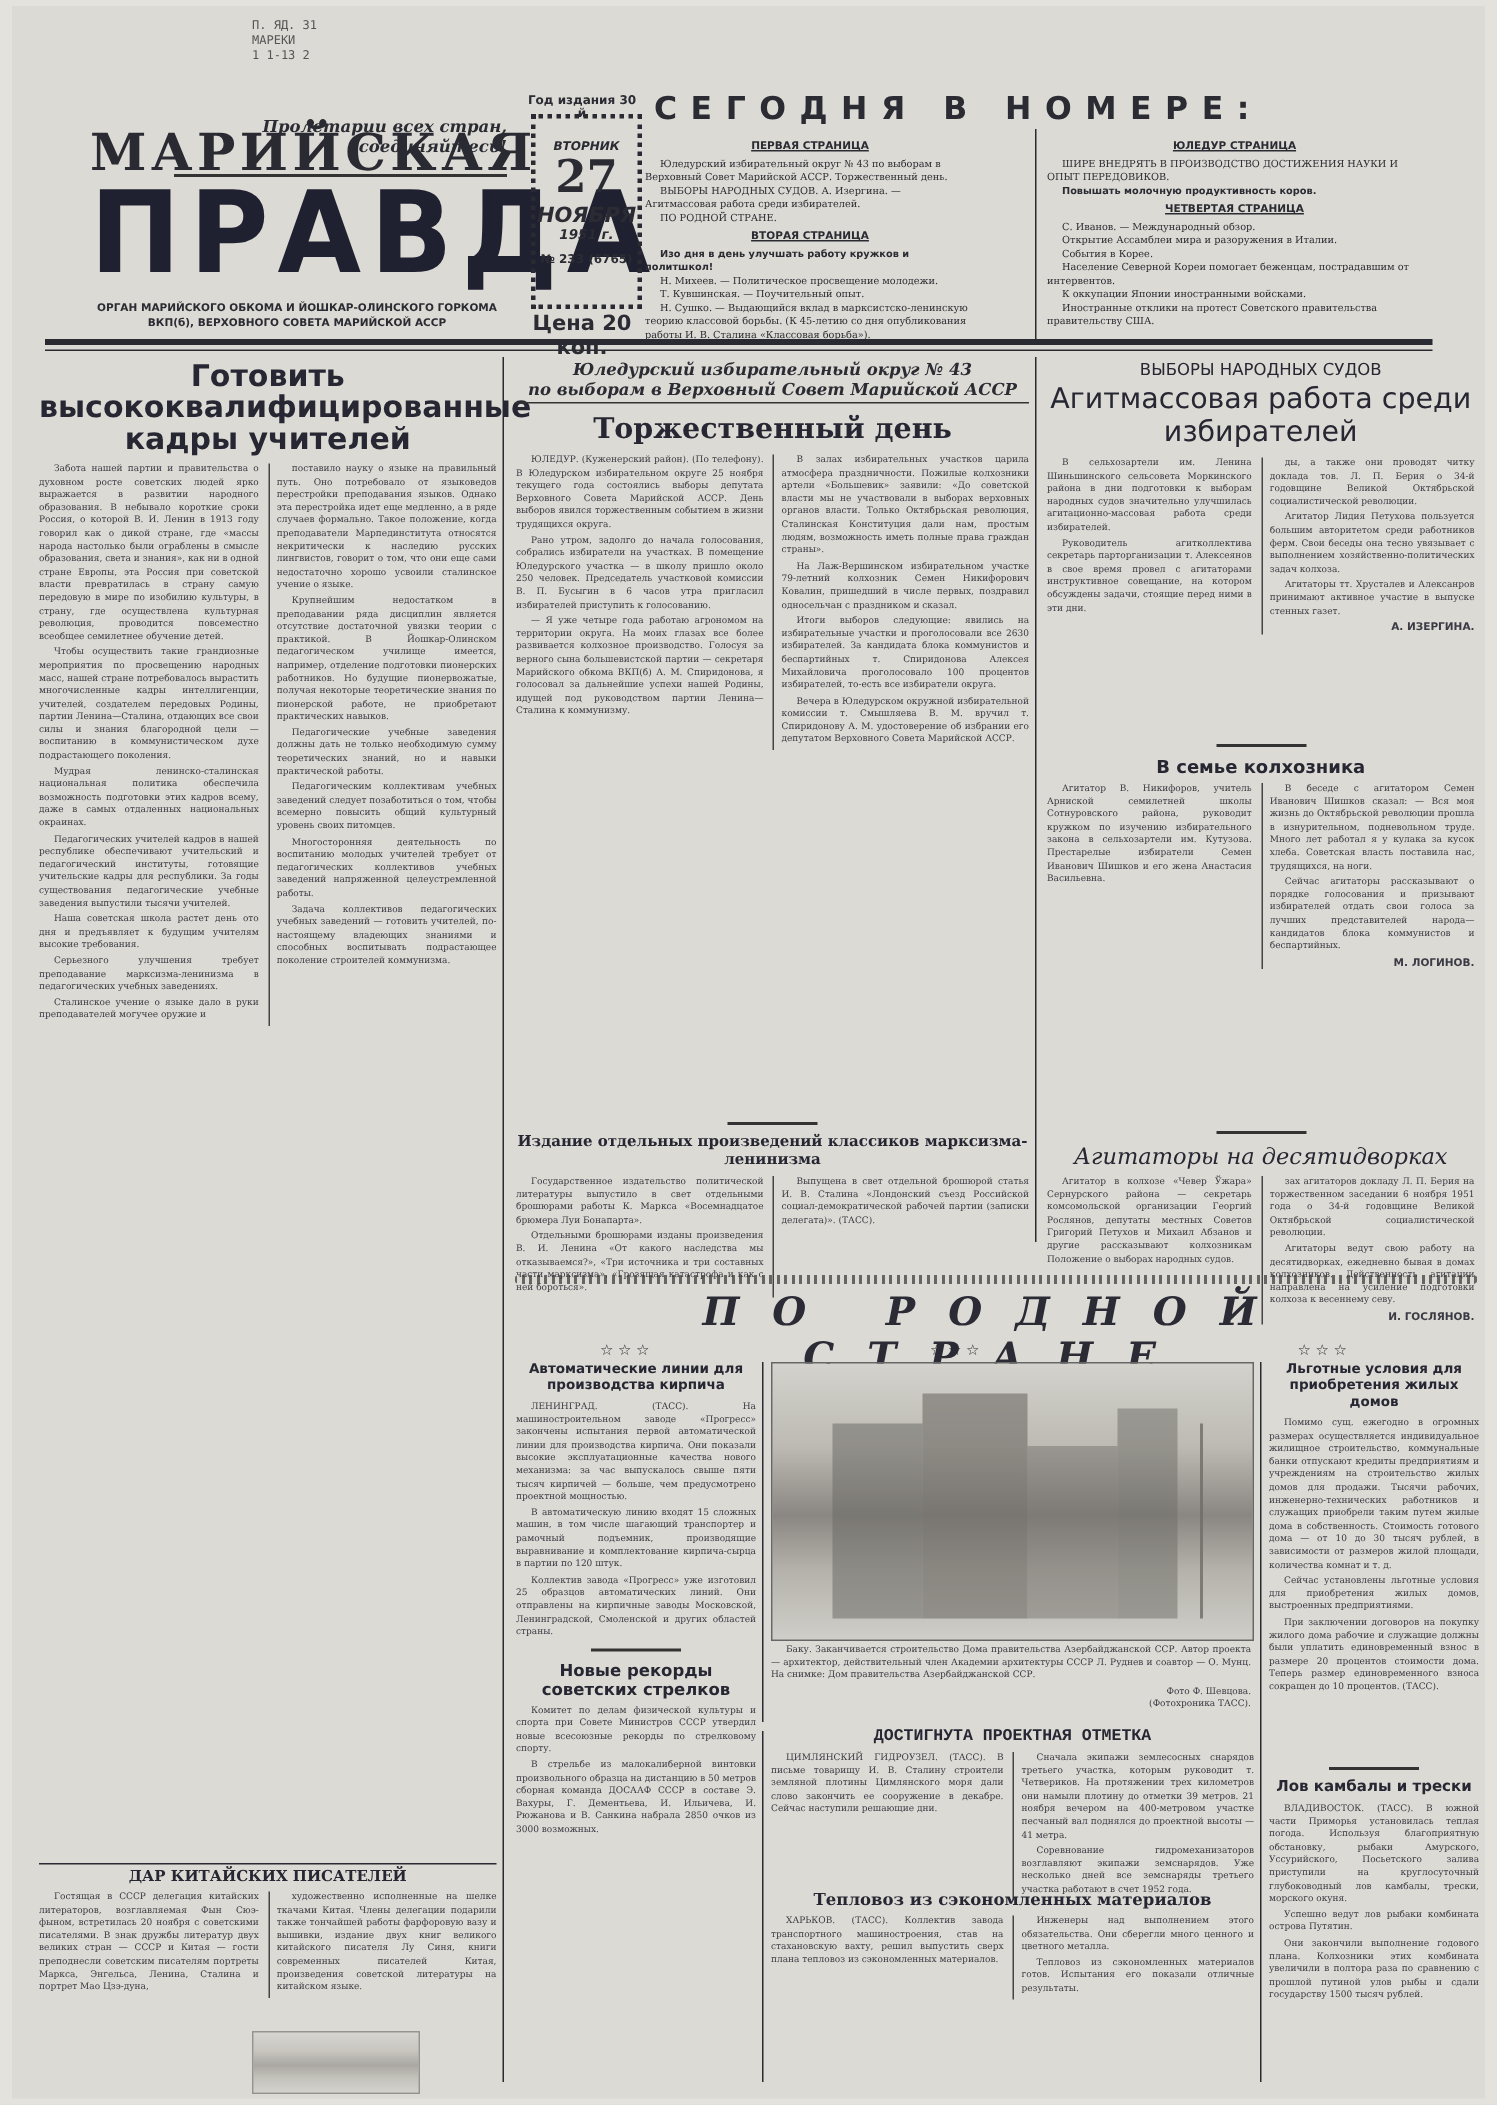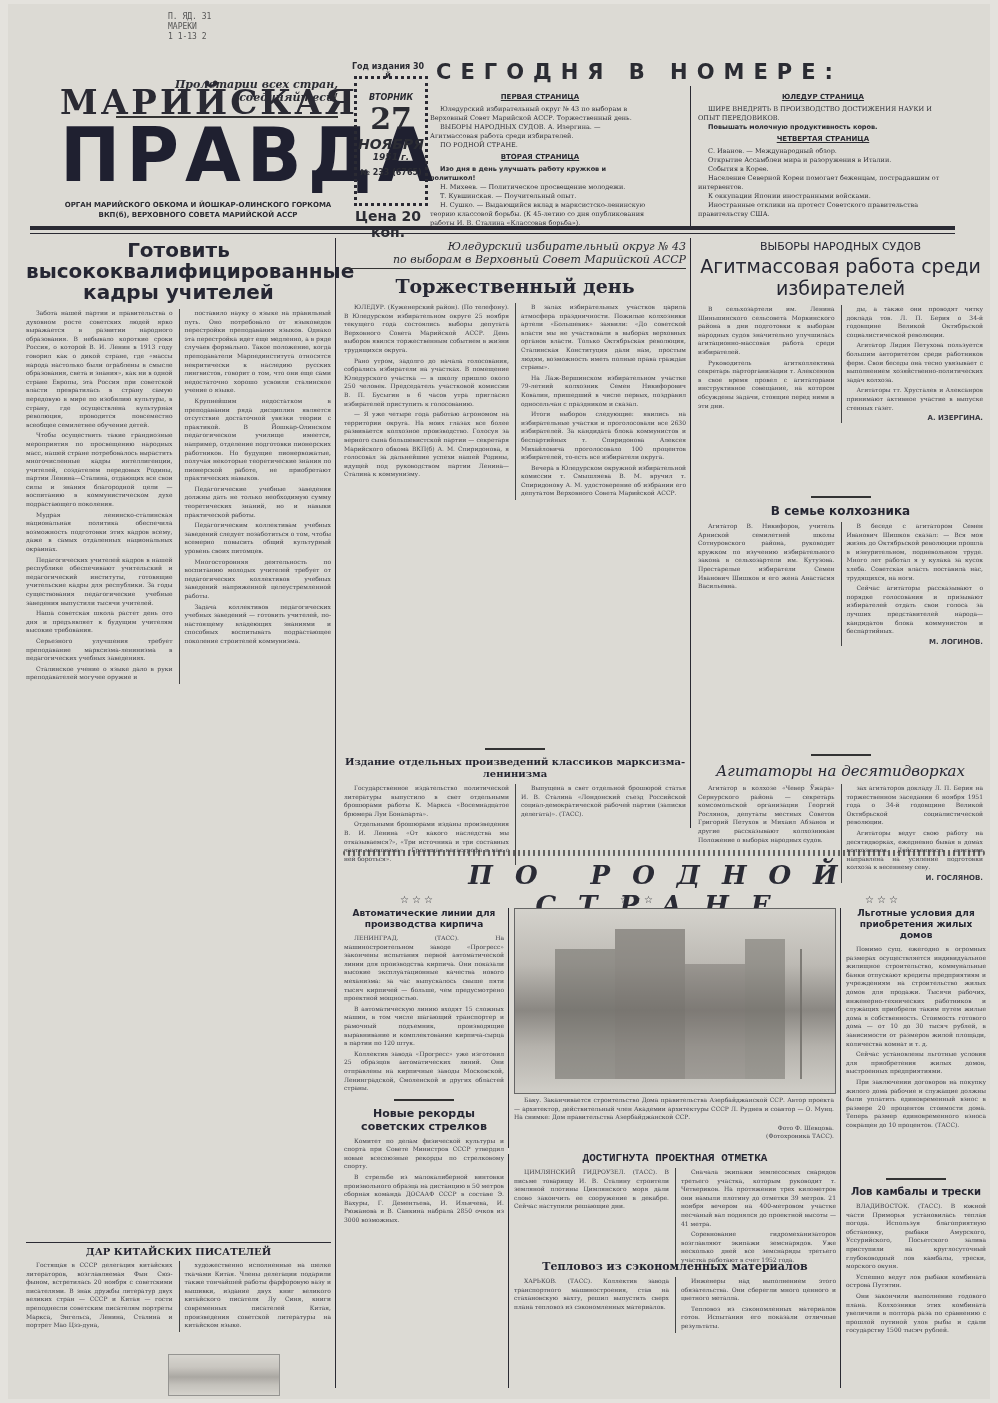--- a/index.html
+++ b/index.html
@@ -25,21 +25,21 @@
   .today{left:428px;top:56px;width:460px;font-family:"DejaVu Sans",sans-serif;font-weight:bold;font-size:21px;letter-spacing:9px;}
   .pghead{font-family:"DejaVu Sans",sans-serif;font-weight:bold;font-size:7px;text-align:center;text-decoration:underline;margin:3px 0;}
   .toc{font-size:6.5px;line-height:9px;}
   .toc p{margin:0;text-indent:10px;}
   .headline{font-family:"DejaVu Sans",sans-serif;font-weight:bold;text-align:center;color:#262733;}
   .body{font-size:6px;line-height:8.6px;text-align:justify;color:#3a3b44;}
   .body p{margin:0 0 2px 0;text-indent:10px;}
   .cols2{display:flex;gap:6px;}
   .cols2>div{flex:1;}
   .cols2.rule>div+div{border-left:1px solid #444;padding-left:5px;}
-  .kicker{font-style:italic;font-weight:normal;font-size:11px;text-align:right;}
+  .kicker{font-style:italic;font-weight:bold;font-size:11px;text-align:center;}
   .sig{font-family:"DejaVu Sans",sans-serif;font-weight:bold;font-size:7px;text-align:right;margin-top:2px;}
   .wavy{height:6px;background:repeating-linear-gradient(90deg,#333 0 2px,transparent 2px 5px);opacity:.7;border-radius:3px;}
   .photo{background:linear-gradient(180deg,#d4d2cc 0%,#bdbab4 30%,#8a8782 55%,#b5b2ac 75%,#d0cec8 100%);border:1px solid #666;}
   .bld{position:absolute;background:#6e6b66;}
   .stars{font-size:10px;letter-spacing:3px;text-align:center;}
   .sep{width:60px;height:2px;background:#333;margin:6px auto;}
 </style>
 </head>
 <body>
 

